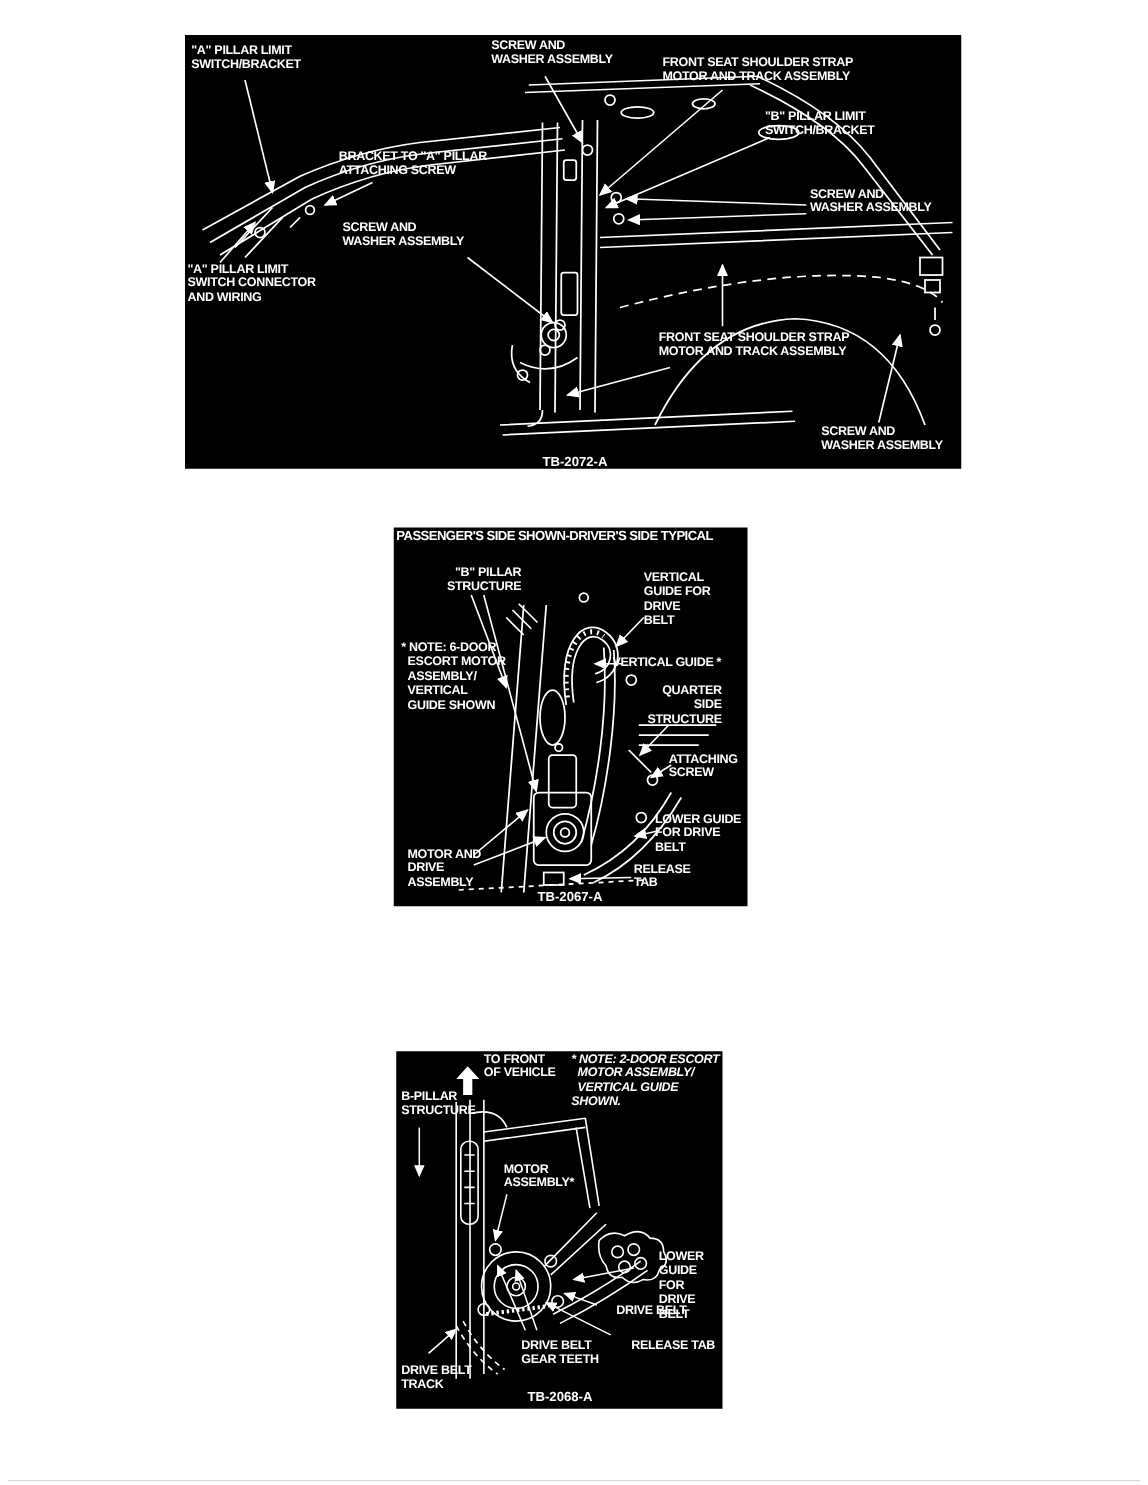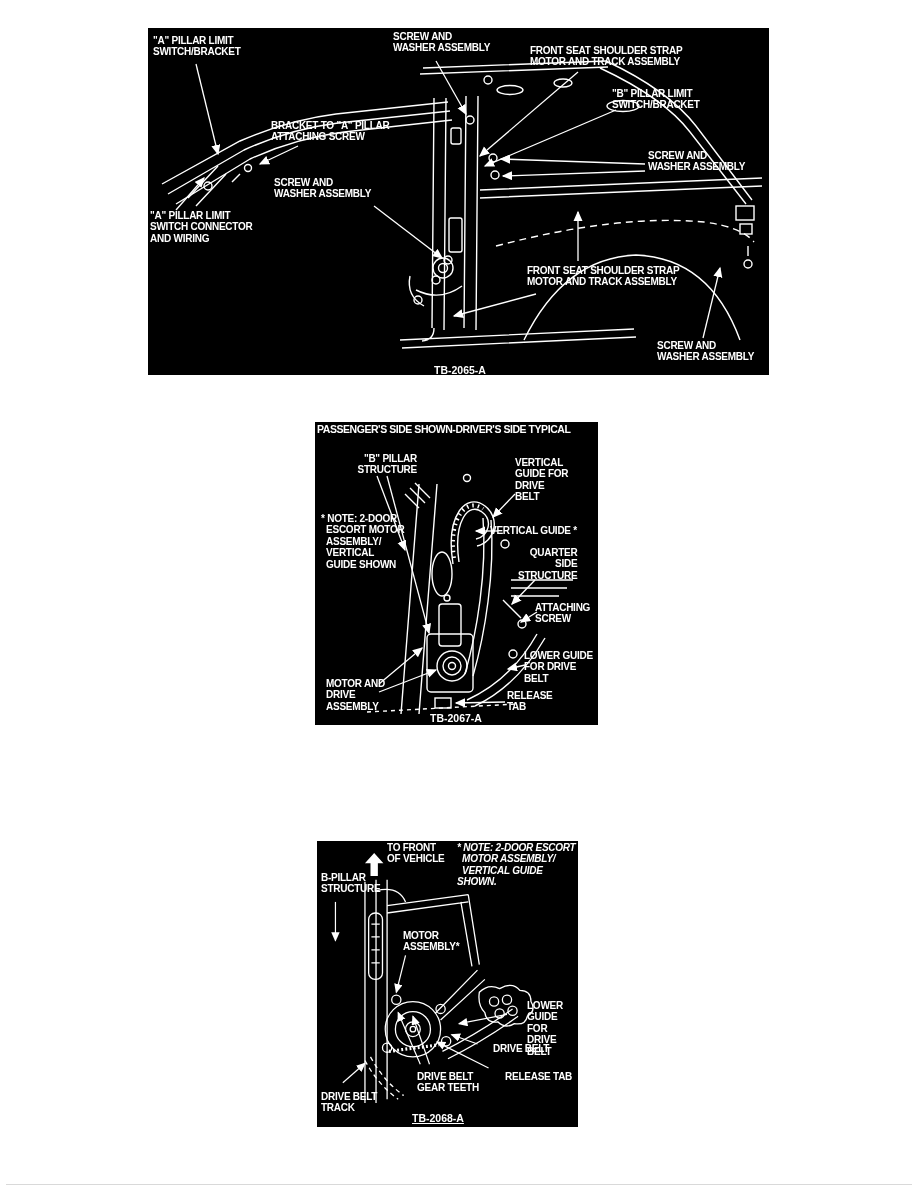--- a/index.html
+++ b/index.html
@@ -104,21 +104,21 @@
 WASHER ASSEMBLY</div>
     <div class="lbl" style="left:126px;top:149px;">SCREW AND
 WASHER ASSEMBLY</div>
     <div class="lbl" style="left:2px;top:182px;">"A" PILLAR LIMIT
 SWITCH CONNECTOR
 AND WIRING</div>
     <div class="lbl" style="left:379px;top:237px;">FRONT SEAT SHOULDER STRAP
 MOTOR AND TRACK ASSEMBLY</div>
     <div class="lbl" style="left:509px;top:312px;">SCREW AND
 WASHER ASSEMBLY</div>
-    <div class="fignum" style="left:286px;top:336px;">TB-2065-A</div>
+    <div class="fignum" style="left:286px;top:336px;">TB-2072-A</div>
   </div>
 
   <div class="panel" style="left:315px;top:422px;width:283px;height:303px;">
     <svg class="art" viewBox="0 0 283 303">
       <defs>
         <marker id="ah2" markerWidth="9" markerHeight="8" refX="7" refY="3.5" orient="auto">
           <path d="M0,0 L8,3.5 L0,7 z" fill="#fff"></path>
         </marker>
       </defs>
       <g stroke="#fff" stroke-width="1.4" fill="none">
@@ -166,21 +166,21 @@
         <path d="M190 280 L141 281" marker-end="url(#ah2)"></path>
       </g>
     </svg>
     <div class="hdr" style="left:2px;top:1px;">PASSENGER'S SIDE SHOWN-DRIVER'S SIDE TYPICAL</div>
     <div class="lbl right" style="left:20px;top:31px;width:82px;">"B" PILLAR
 STRUCTURE</div>
     <div class="lbl" style="left:200px;top:35px;">VERTICAL
 GUIDE FOR
 DRIVE
 BELT</div>
-    <div class="lbl" style="left:6px;top:91px;">* NOTE: 2-DOOR
+    <div class="lbl" style="left:6px;top:91px;">* NOTE: 6-DOOR
   ESCORT MOTOR
   ASSEMBLY/
   VERTICAL
   GUIDE SHOWN</div>
     <div class="lbl" style="left:175px;top:103px;">VERTICAL GUIDE *</div>
     <div class="lbl" style="left:203px;top:125px;text-align:right;">QUARTER
 SIDE
 STRUCTURE</div>
     <div class="lbl" style="left:220px;top:180px;">ATTACHING
 SCREW</div>
@@ -260,17 +260,17 @@
 ASSEMBLY*</div>
     <div class="lbl" style="left:210px;top:159px;">LOWER GUIDE
 FOR DRIVE
 BELT</div>
     <div class="lbl" style="left:176px;top:202px;">DRIVE BELT</div>
     <div class="lbl" style="left:188px;top:230px;">RELEASE TAB</div>
     <div class="lbl" style="left:100px;top:230px;">DRIVE BELT
 GEAR TEETH</div>
     <div class="lbl" style="left:4px;top:250px;">DRIVE BELT
 TRACK</div>
-    <div class="fignum" style="left:95px;top:271px;text-decoration:underline;">TB-2068-A</div>
+    <div class="fignum" style="left:105px;top:271px;">TB-2068-A</div>
   </div>
 
   <div class="bottom-rule"></div>
 </div>
 
 </body></html>

